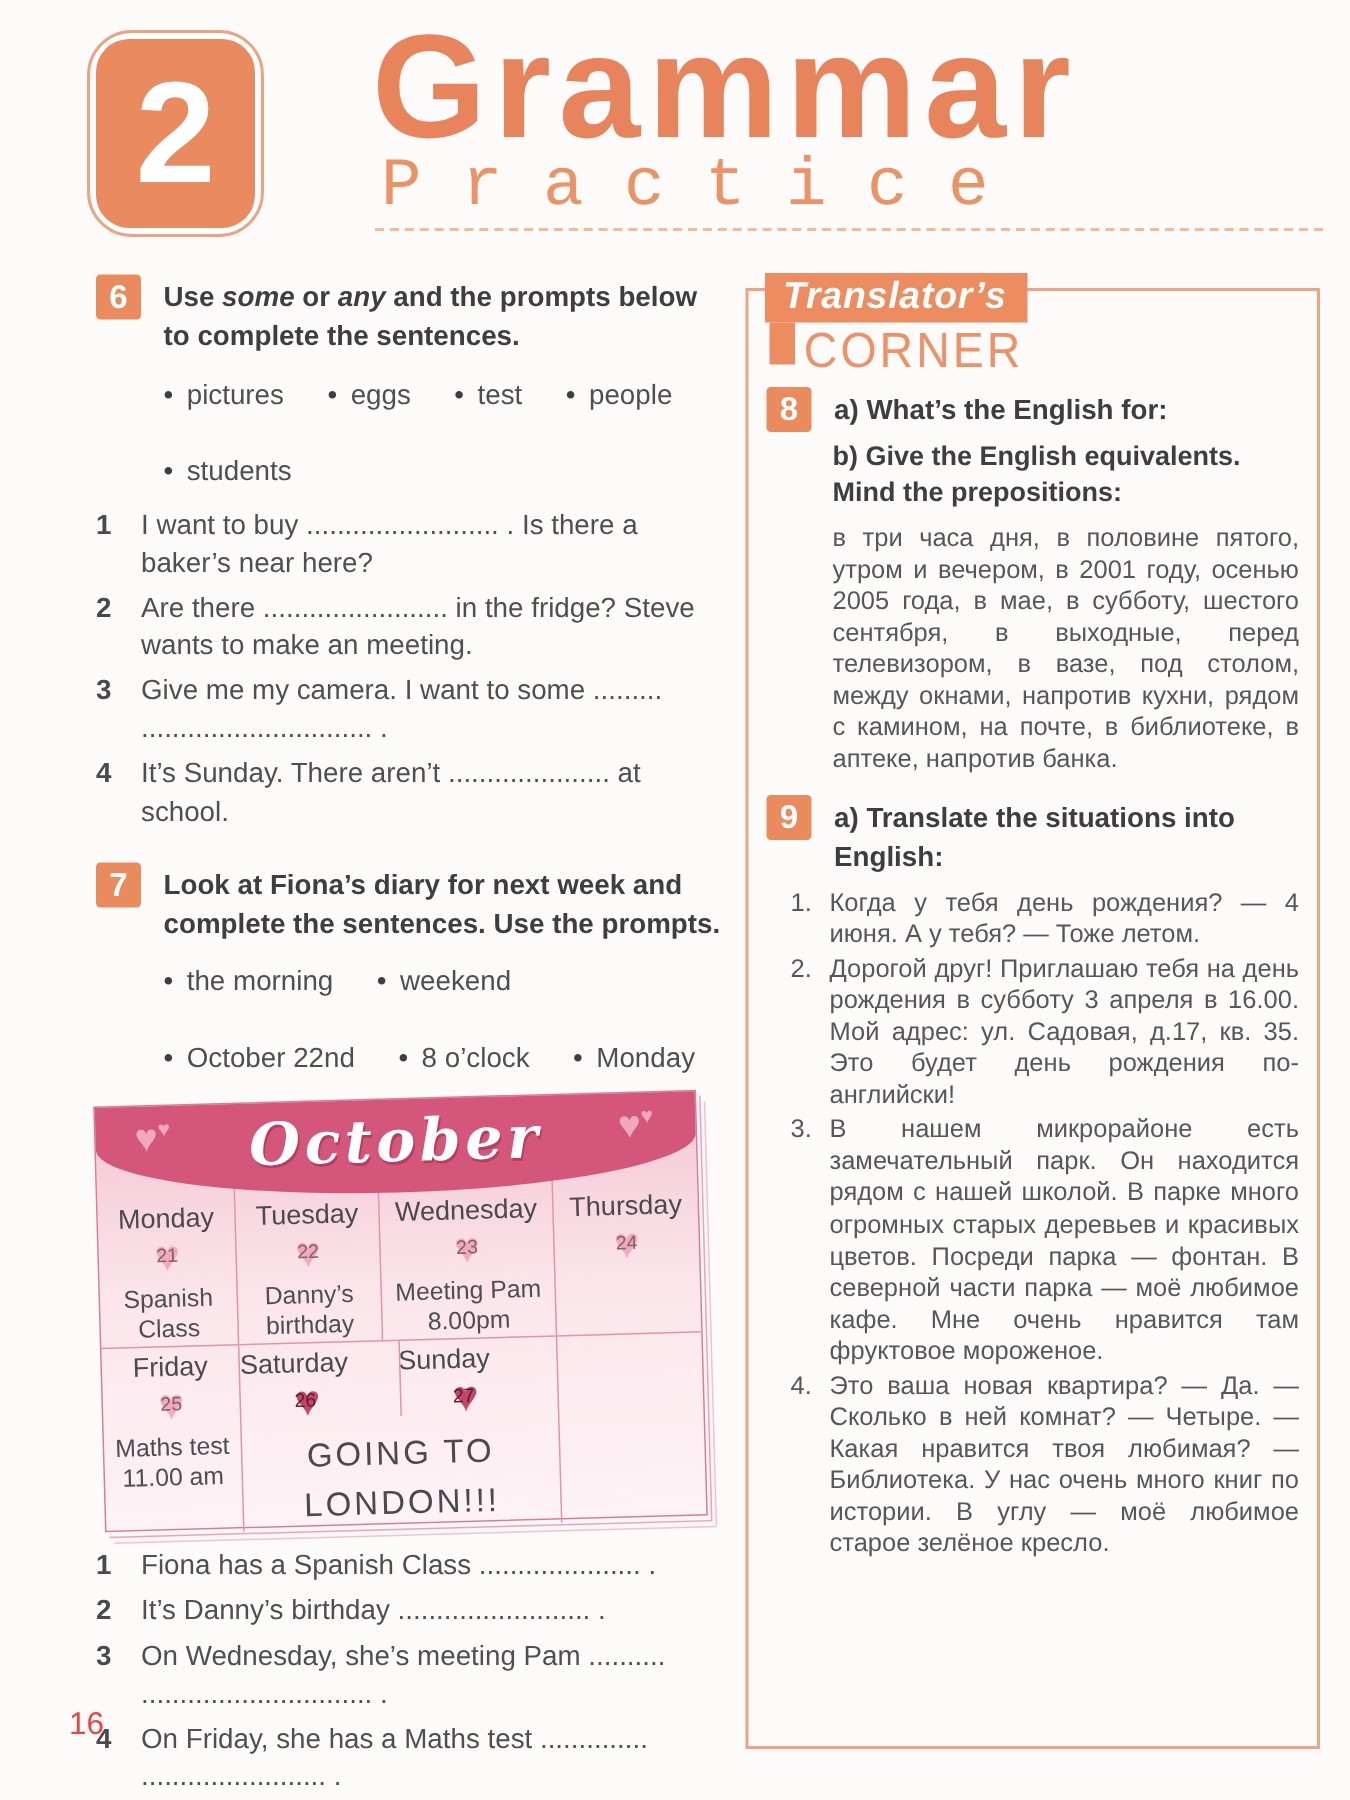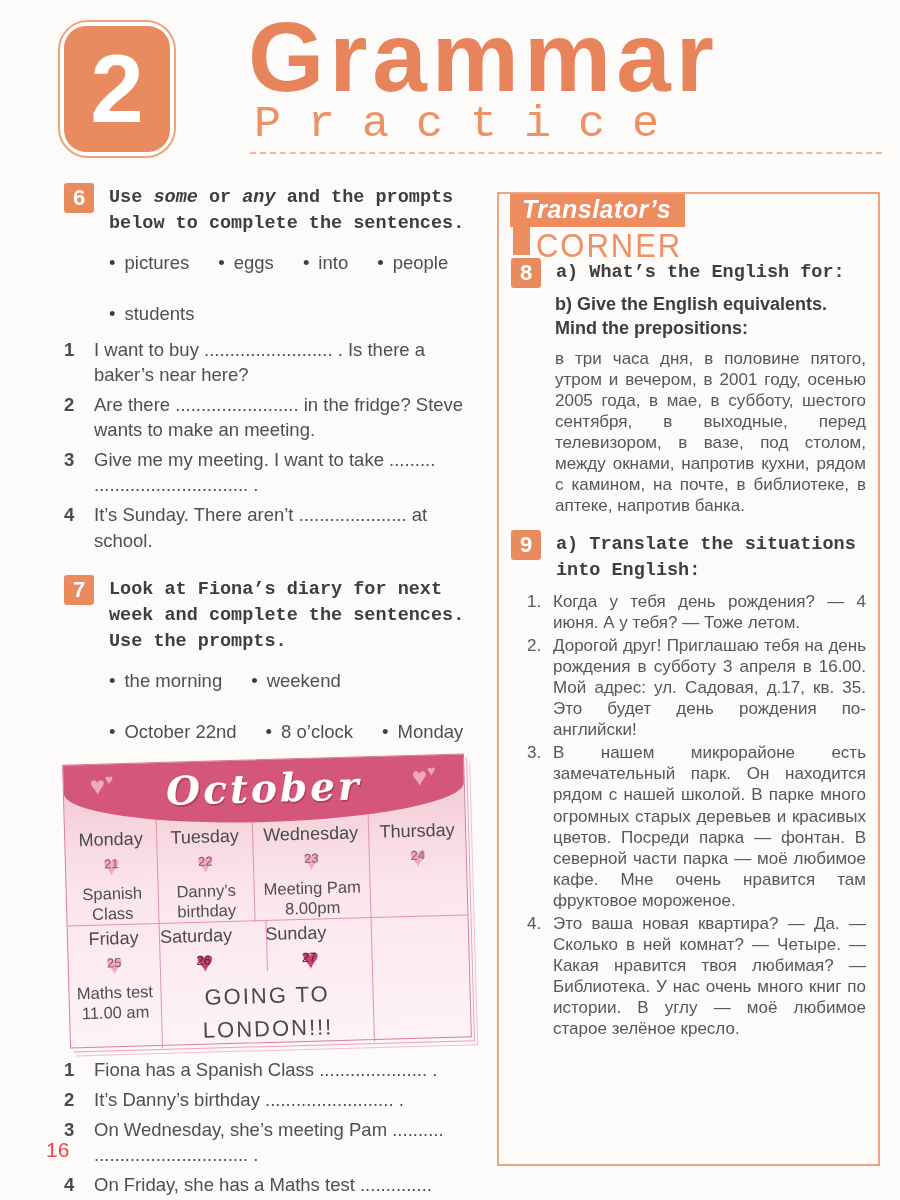--- a/index.html
+++ b/index.html
@@ -33,21 +33,21 @@
     position:absolute;left:250px;top:152px;width:632px;height:0;
     border-top:2px dashed #f2ba98;
   }
   
   .ex-head{display:flex;gap:15px;align-items:flex-start;}
   .ex-badge{
     flex:0 0 30px;width:30px;height:30px;background:#ea8b5e;border-radius:3px;
     color:#fff;font-weight:bold;font-size:22px;
     display:flex;align-items:center;justify-content:center;
   }
-  .ex-title{font-weight:bold;color:#3e3e40;font-size:18.5px;line-height:1.42;padding-top:2px;font-family:Liberation Mono, monospace;}
+  .ex-title{font-weight:bold;color:#3e3e40;font-size:18.5px;line-height:1.42;padding-top:2px;}
   .ital{font-style:italic;}
   .prompts{
     margin:14px 4px 10px 45px;display:flex;flex-wrap:wrap;
     column-gap:24px;row-gap:7px;font-size:18.5px;color:#4f4f52;gap:29px;
   }
   .prompt::before{content:"•";margin-right:9px;color:#3e3e40;}
   .items{margin-top:12px;}
   .item{display:flex;gap:13px;font-size:18.5px;line-height:1.36;margin-bottom:5px;color:#4f4f52;}
   .item-num{flex:0 0 17px;font-weight:bold;color:#4a4a4e;}
   .item-text{flex:1;}
@@ -102,21 +102,21 @@
     border-left:1px solid #e294aa;}
   .weekend-event{
     margin:4px auto 0;width:210px;text-align:center;
     font-size:22px;letter-spacing:2px;line-height:1.5;color:#4a4a4e;
   }
   
   .tr-box{
     position:absolute;left:497px;top:192px;width:383px;height:974px;
     border:2px solid #f0a383;box-sizing:border-box;
   }
-  .tr-banner{position:absolute;left:486px;top:194px;z-index:3;padding-left:24px;}
+  .tr-banner{position:absolute;left:486px;top:182px;z-index:3;padding-left:24px;}
   .tr-line1{
     display:inline-block;background:#ed8c5f;color:#fff;
     font-weight:bold;font-style:italic;font-size:25px;letter-spacing:0.5px;
     padding:3px 14px 5px 12px;line-height:1;
   }
   .tr-row2{display:flex;align-items:flex-start;justify-content:center;}
   .tr-tab{width:17px;height:28px;background:#ed8c5f;}
   .tr-line2{
     color:#ee9166;font-size:31px;letter-spacing:2px;line-height:1;
     padding:2px 0 0 6px;transform:scaleY(1.06);transform-origin:top left;
@@ -150,36 +150,36 @@
 
 <div class="left-col">
 
   <div class="ex-head">
     <div class="ex-badge">6</div>
     <div class="ex-title"><span>Use </span><span class="ital">some</span><span> or </span><span class="ital">any</span><span> and the prompts below to complete the sentences.</span></div>
   </div>
   <div class="prompts">
     <span class="prompt">pictures</span>
     <span class="prompt">eggs</span>
-    <span class="prompt">into</span>
+    <span class="prompt">test</span>
     <span class="prompt">people</span>
     <span class="prompt">students</span>
   </div>
   <div class="items">
     <div class="item">
       <span class="item-num">1</span>
       <span class="item-text">I want to buy ......................... . Is there a baker’s near here?</span>
     </div>
     <div class="item">
       <span class="item-num">2</span>
       <span class="item-text">Are there ........................ in the fridge? Steve wants to make an meeting.</span>
     </div>
     <div class="item">
       <span class="item-num">3</span>
-      <span class="item-text">Give me my meeting. I want to take ......... .............................. .</span>
+      <span class="item-text">Give me my camera. I want to some ......... .............................. .</span>
     </div>
     <div class="item">
       <span class="item-num">4</span>
       <span class="item-text">It’s Sunday. There aren’t ..................... at school.</span>
     </div>
   </div>
 
   <div class="ex7-block">
     <div class="ex-head">
       <div class="ex-badge">7</div>

